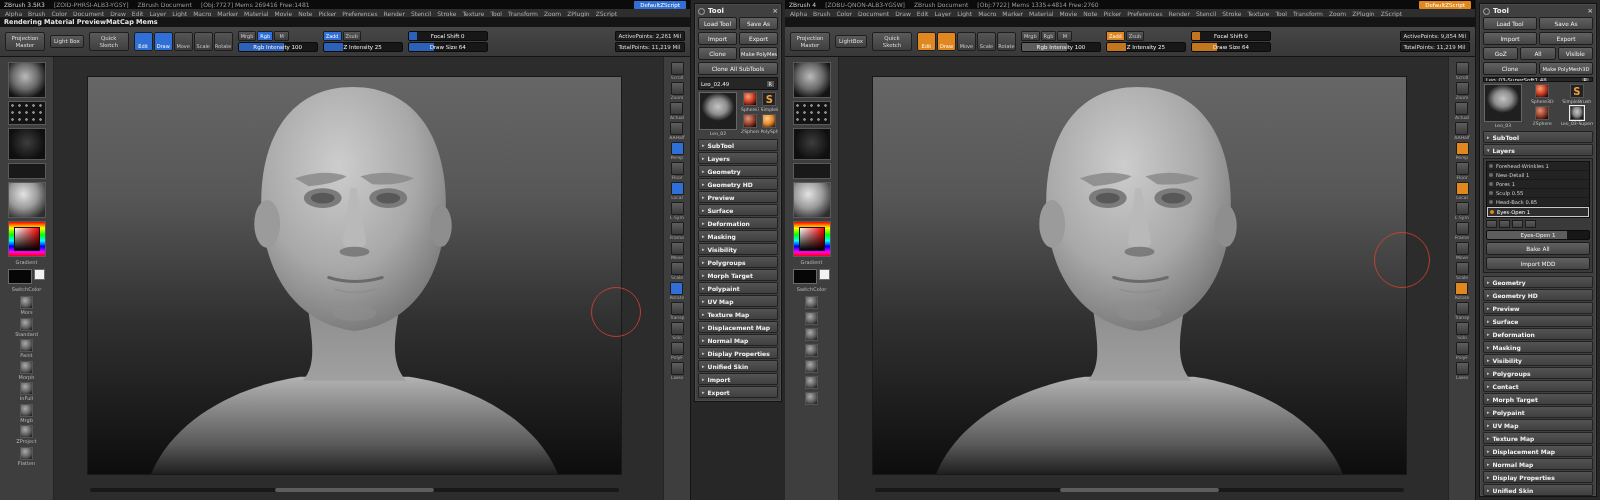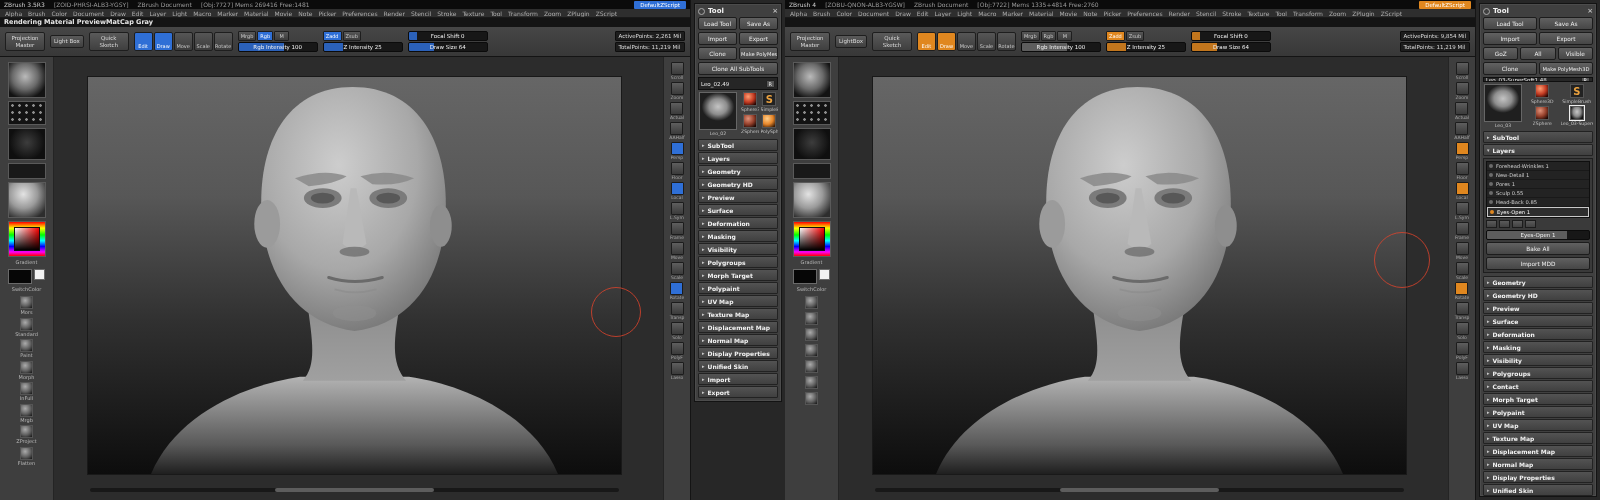--- a/index.html
+++ b/index.html
@@ -203,21 +203,21 @@
         <span class="menu-item">Render</span>
         <span class="menu-item">Stencil</span>
         <span class="menu-item">Stroke</span>
         <span class="menu-item">Texture</span>
         <span class="menu-item">Tool</span>
         <span class="menu-item">Transform</span>
         <span class="menu-item">Zoom</span>
         <span class="menu-item">ZPlugin</span>
         <span class="menu-item">ZScript</span>
       </div>
-    <div class="statusline">Rendering Material PreviewMatCap Gray</div>
+    <div class="statusline">Rendering Material PreviewMatCap Mems</div>
     <div class="shelf">
       <div class="shelf-btn wraps">Projection Master</div>
       <div class="shelf-btn">Light Box</div>
       <div class="shelf-btn wraps">Quick Sketch</div>
       <div class="mode-row">
 
       <div class="mode-btn active">Edit</div>
           <div class="mode-btn active">Draw</div>
           <div class="mode-btn">Move</div>
           <div class="mode-btn">Scale</div>

